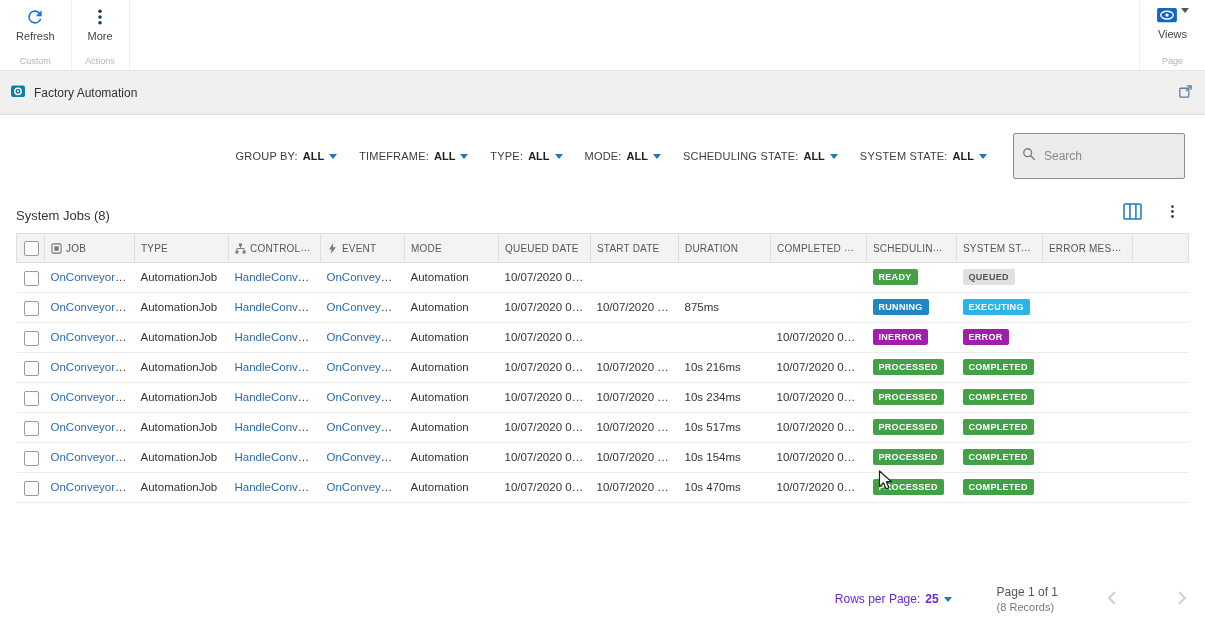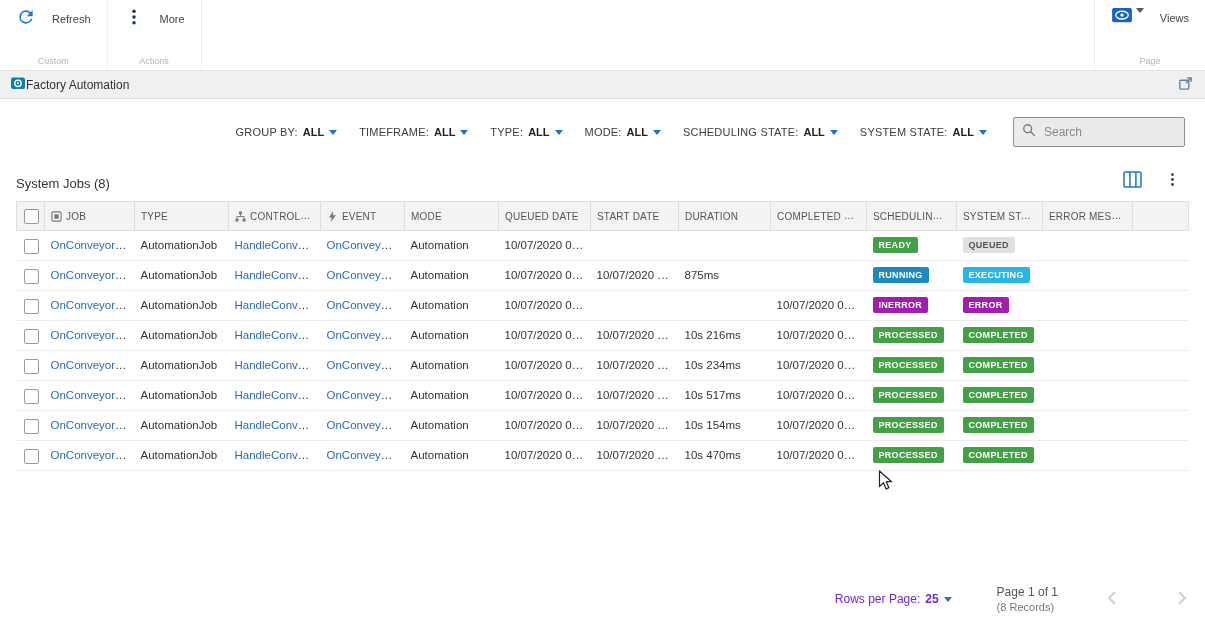--- a/index.html
+++ b/index.html
@@ -10,46 +10,46 @@
   }
 
   
   .ribbon { display:flex; align-items:stretch; height:70px; background:#fff; }
   .ribbon-group {
     display:flex; flex-direction:column; align-items:center; justify-content:space-between;
     padding:5px 12px 0; border-right:1px solid #efefef; min-width:58px;
   }
   .ribbon-group.right { border-right:none; border-left:1px solid #efefef; margin-left:auto; }
   .ribbon-btn {
-    display:flex; flex-direction:row; align-items:center; gap:16px;
+    display:flex; flex-direction:column; align-items:center; gap:0;
     background:none; border:none; cursor:pointer; font-family:inherit; padding:2px 4px;
   }
   .ribbon-btn .rlabel { font-size:11px; color:#444; }
   .views-top { display:flex; align-items:flex-start; gap:3px; }
   .group-caption { font-size:9px; color:#b3b3b3; padding:3px 0 4px; }
 
   
   .titlebar {
-    height:29px; background:#f0f0f0; border-top:1px solid #e3e3e3; border-bottom:1px solid #dcdcdc;
-    display:flex; align-items:center; gap:0; padding:0 10px;
+    height:45px; background:#f0f0f0; border-top:1px solid #e3e3e3; border-bottom:1px solid #dcdcdc;
+    display:flex; align-items:center; gap:8px; padding:0 10px;
   }
   .titlebar-title { font-size:12px; color:#333; }
   .popout-btn { margin-left:auto; background:none; border:none; cursor:pointer; padding:2px; display:flex; }
 
   
   .filterbar { display:flex; justify-content:flex-end; align-items:center; gap:22px; padding:18px 20px 8px 0; }
   .filter { display:flex; align-items:center; gap:5px; font-size:11px; cursor:pointer; }
   .filter .flabel { color:#3c3c3c; letter-spacing:.2px; }
   .filter .fvalue { color:#1f1f1f; font-weight:bold; }
   .caret-down {
     width:0; height:0; border-left:4px solid transparent; border-right:4px solid transparent;
     border-top:5px solid #1c78c0; display:inline-block; margin-top:1px;
   }
   .searchbox {
-    width:172px; height:30px; background:#ebebeb; border:1px solid #8f8f8f; border-radius:2px;
+    width:172px; height:46px; background:#ebebeb; border:1px solid #8f8f8f; border-radius:2px;
     display:flex; align-items:center; gap:6px; padding:0 8px; margin-left:4px;
   }
   .searchbox input {
     border:none; background:transparent; outline:none; width:100%;
     font-size:12px; color:#333; font-family:inherit;
   }
   .searchbox input::placeholder { color:#8a8a8a; }
 
   
   .section-header { display:flex; align-items:flex-end; padding:16px 24px 10px 16px; }

